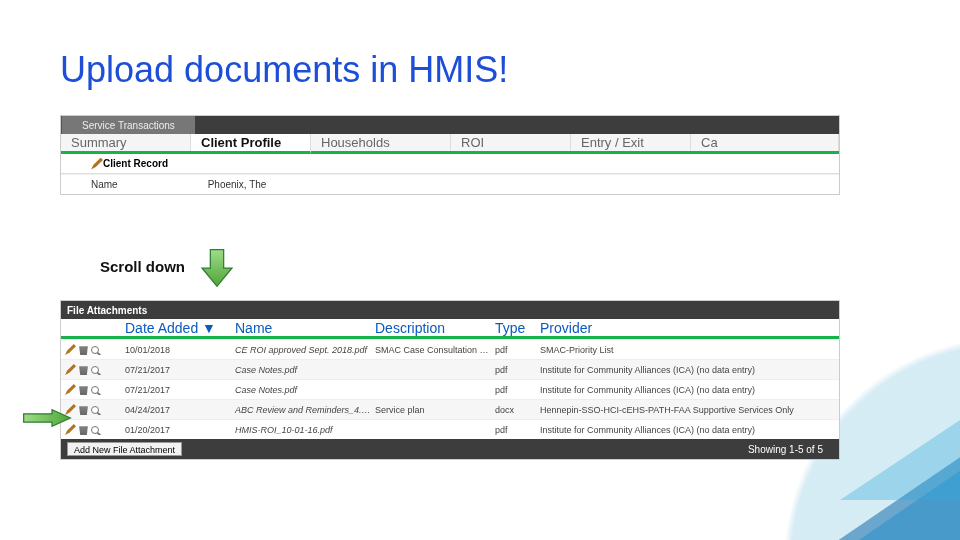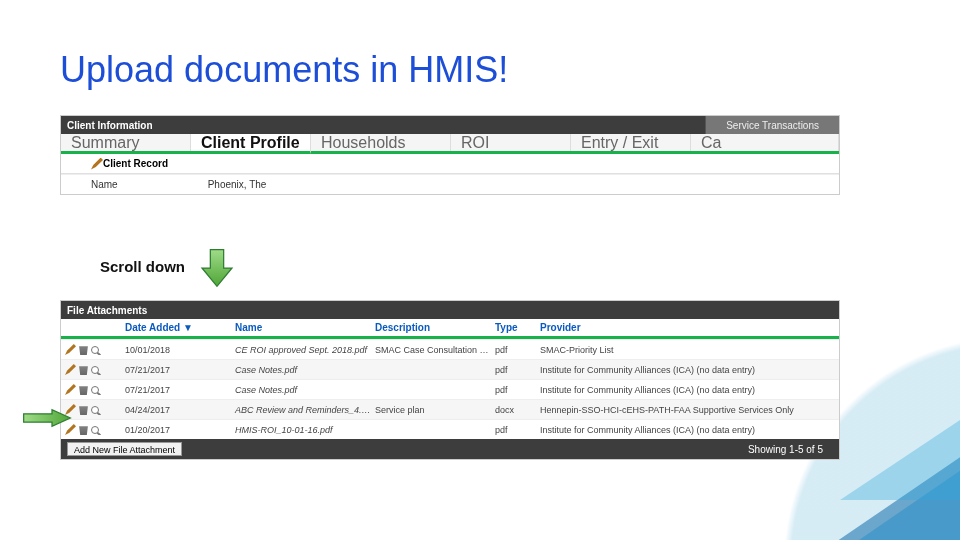--- a/index.html
+++ b/index.html
@@ -81,21 +81,21 @@
     height: 20px;
     border-bottom: 3px solid #18b24b;
     align-items: stretch;
   }
   .tab {
     border-right: 1px solid #ddd;
     display: flex;
     align-items: center;
     padding: 0 10px;
     color: #666;
-    font-size: 16px;
+    font-size: 13px;
     background: #f5f5f5;
   }
   .tab.w130 { width: 130px; }
   .tab.w120 { width: 120px; }
   .tab.w140 { width: 140px; }
   .tab.flex { flex: 1; }
   .tab.sel { background: #fff; font-weight: bold; color: #111; border-bottom: 3px solid #18b24b; margin-bottom: -3px; }
   .sub-bar {
     height: 20px;
     display: flex;
@@ -144,22 +144,22 @@
   .panel.bot { top: 300px; }
   .cols-row {
     display: flex;
     height: 20px;
     border-bottom: 3px solid #18b24b;
     align-items: center;
     background: #fff;
   }
   .col {
     color: #0b5bbf;
-    font-weight: bold;
-    font-size: 10px;
+    font-weight: normal;
+    font-size: 14px;
     padding-left: 4px;
     height: 100%;
     display: flex;
     align-items: center;
   }
   .col.c0 { width: 60px; }
   .col.c1 { width: 110px; }
   .col.c2 { width: 140px; }
   .col.c3 { width: 120px; }
   .col.c4 { width: 45px; }
@@ -223,21 +223,20 @@
 <div class="title">Upload documents in HMIS!</div>
 
 <div class="corner-decor">
   <div class="tri t3"></div>
     <div class="tri t1"></div>
     <div class="tri t2"></div>
 </div>
 
 <div class="panel top">
   <div class="dark-header">
-    <div class="left">Client Information</div>
     <div class="right">Service Transactions</div>
   </div>
   <div class="tabs-row">
     <div class="tab w130">Summary</div>
     <div class="tab w120 sel">Client Profile</div>
     <div class="tab w140">Households</div>
     <div class="tab w120">ROI</div>
     <div class="tab w120">Entry / Exit</div>
     <div class="tab flex">Ca</div>
   </div>

